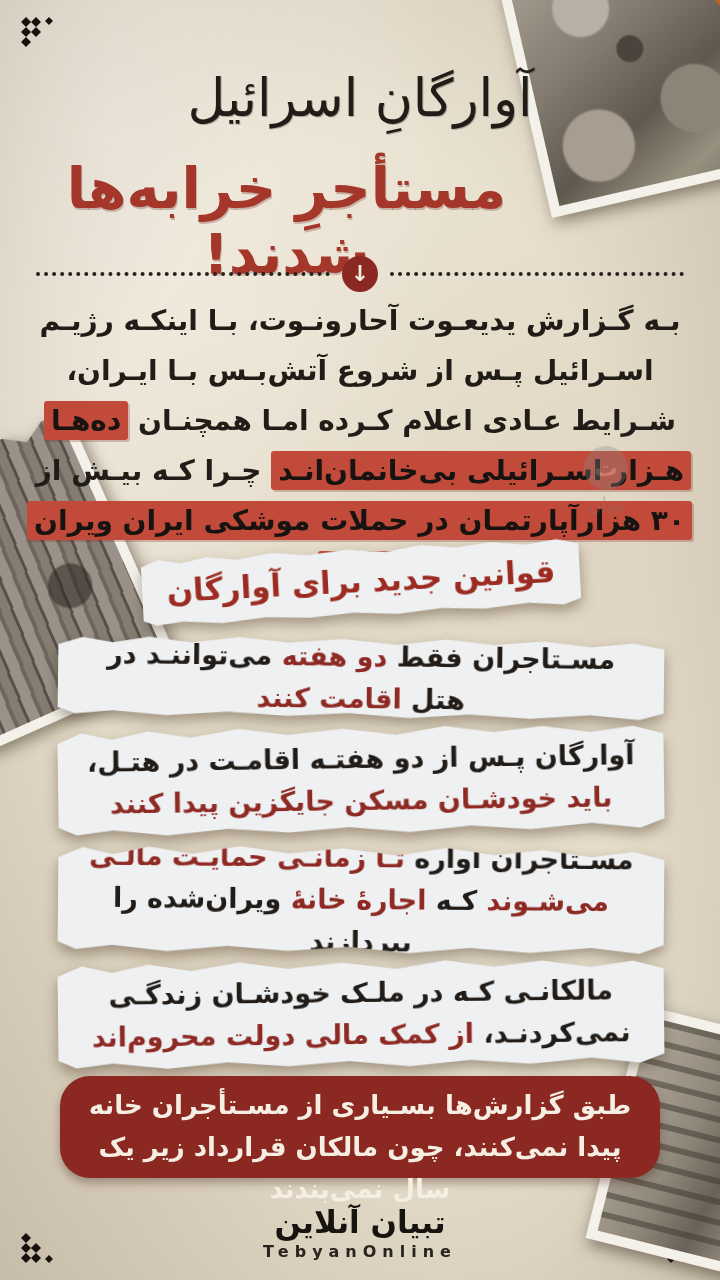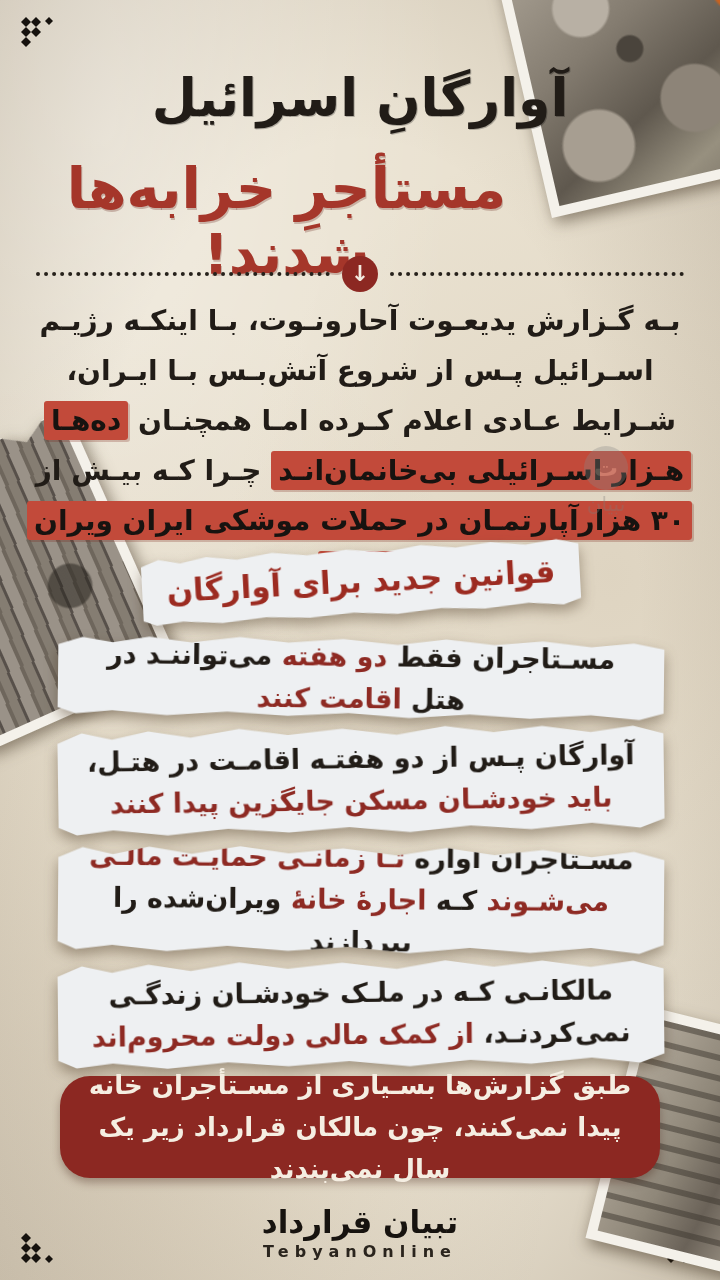--- a/index.html
+++ b/index.html
@@ -67,21 +67,21 @@
   .building{
     background:
       repeating-linear-gradient(180deg, rgba(60,54,46,.5) 0 6px, rgba(0,0,0,0) 6px 20px),
       linear-gradient(105deg,#b5ac9e 0%,#8f8779 45%,#6a6258 70%,#a39a8c 100%);
   }
   .torn-top{clip-path:polygon(0% 10%,7% 3%,14% 9%,23% 2%,33% 8%,44% 3%,55% 9%,66% 3%,77% 8%,88% 3%,100% 9%,100% 100%,0% 100%);}
 
   
   .title-black{
     width:720px;text-align:center;direction:rtl;
-    font-size:52px;font-weight:bold;color:var(--ink);
+    font-size:52px;font-weight:normal;color:var(--ink);
     letter-spacing:-1px;
     text-shadow:1px 1px 0 rgba(0,0,0,.25);
   }
   .title-red{
     width:573px;text-align:center;direction:rtl;
     font-size:56px;font-weight:bold;color:var(--title-red);
     letter-spacing:-1px;
     text-shadow:1px 2px 0 rgba(90,20,10,.25);
   }
 
@@ -124,21 +124,21 @@
   .rule-text{
     font-size:27px;font-weight:bold;line-height:42px;
     padding:6px 26px;width:100%;
   }
 
   
   .footnote{
     width:600px;left:60px;
     background:var(--box-red);
     border-radius:30px;
-    display:flex;align-items:center;justify-content:center;
+    display:flex;align-items:flex-start;justify-content:center;
     text-align:center;direction:rtl;
     color:#f5eee2;font-size:26px;font-weight:bold;line-height:42px;
     padding:8px 26px;
     box-shadow:0 5px 9px rgba(64,30,18,.35);
   }
 
   
   .brand{width:720px;display:flex;flex-direction:column;align-items:center;gap:2px;}
   .brand-fa{font-size:31px;font-weight:bold;color:#17130f;direction:rtl;}
   .brand-en{font-size:16px;color:#2a241d;letter-spacing:6px;font-weight:bold;}
@@ -241,15 +241,15 @@
   <div class="paper-inner">
       <span class="rule-text"><span class="seg-plain">مالکانـی کـه در ملـک خودشـان زندگـی نمی‌کردنـد، </span><span class="seg-red">از کمک مالی دولت محروم‌اند</span></span>
     </div>
 </div>
 
 <div class="abs footnote" style="top:1076px;height:102px;z-index:3;">
   <span>طبق گزارش‌ها بسـیاری از مسـتأجران خانه پیدا نمی‌کنند، چون مالکان قرارداد زیر یک سال نمی‌بندند</span>
 </div>
 
 <div class="abs brand" style="top:1204px;z-index:2;">
-  <div class="brand-fa">تبیان قرارداد</div>
+  <div class="brand-fa">تبیان آنلاین</div>
   <div class="brand-en">TebyanOnline</div>
 </div>
 
 </body></html>

